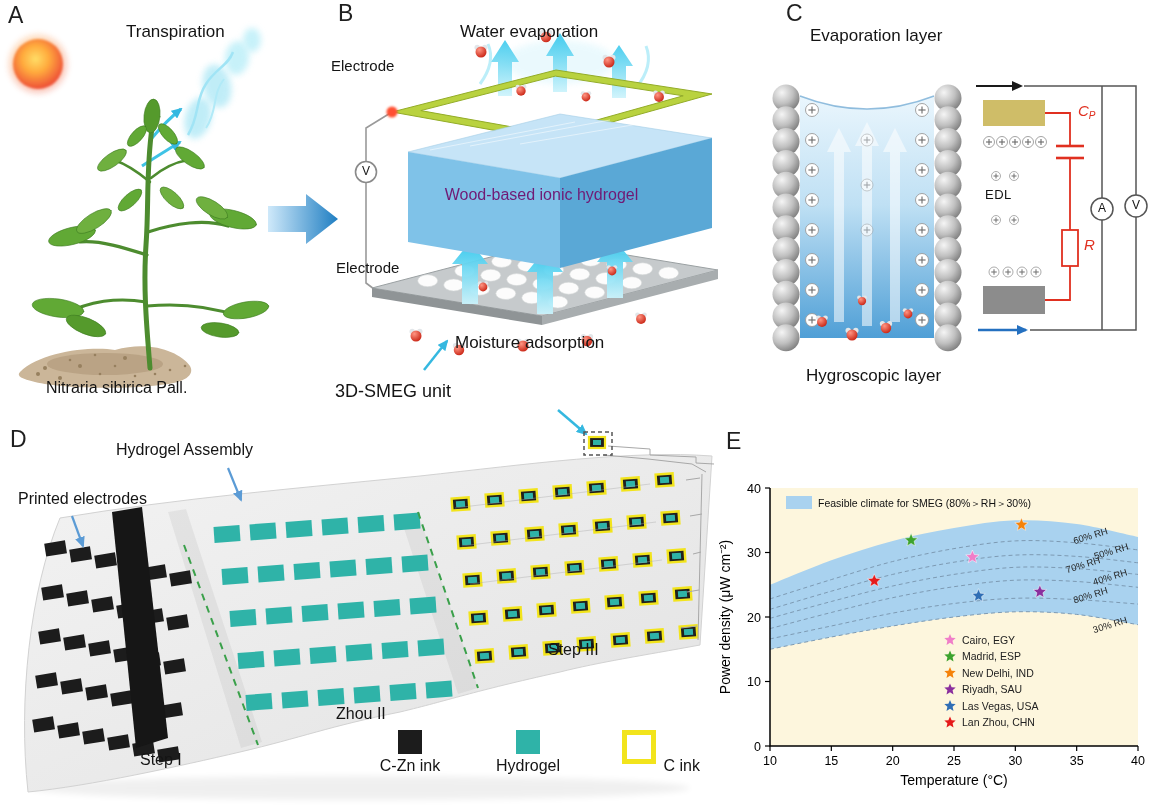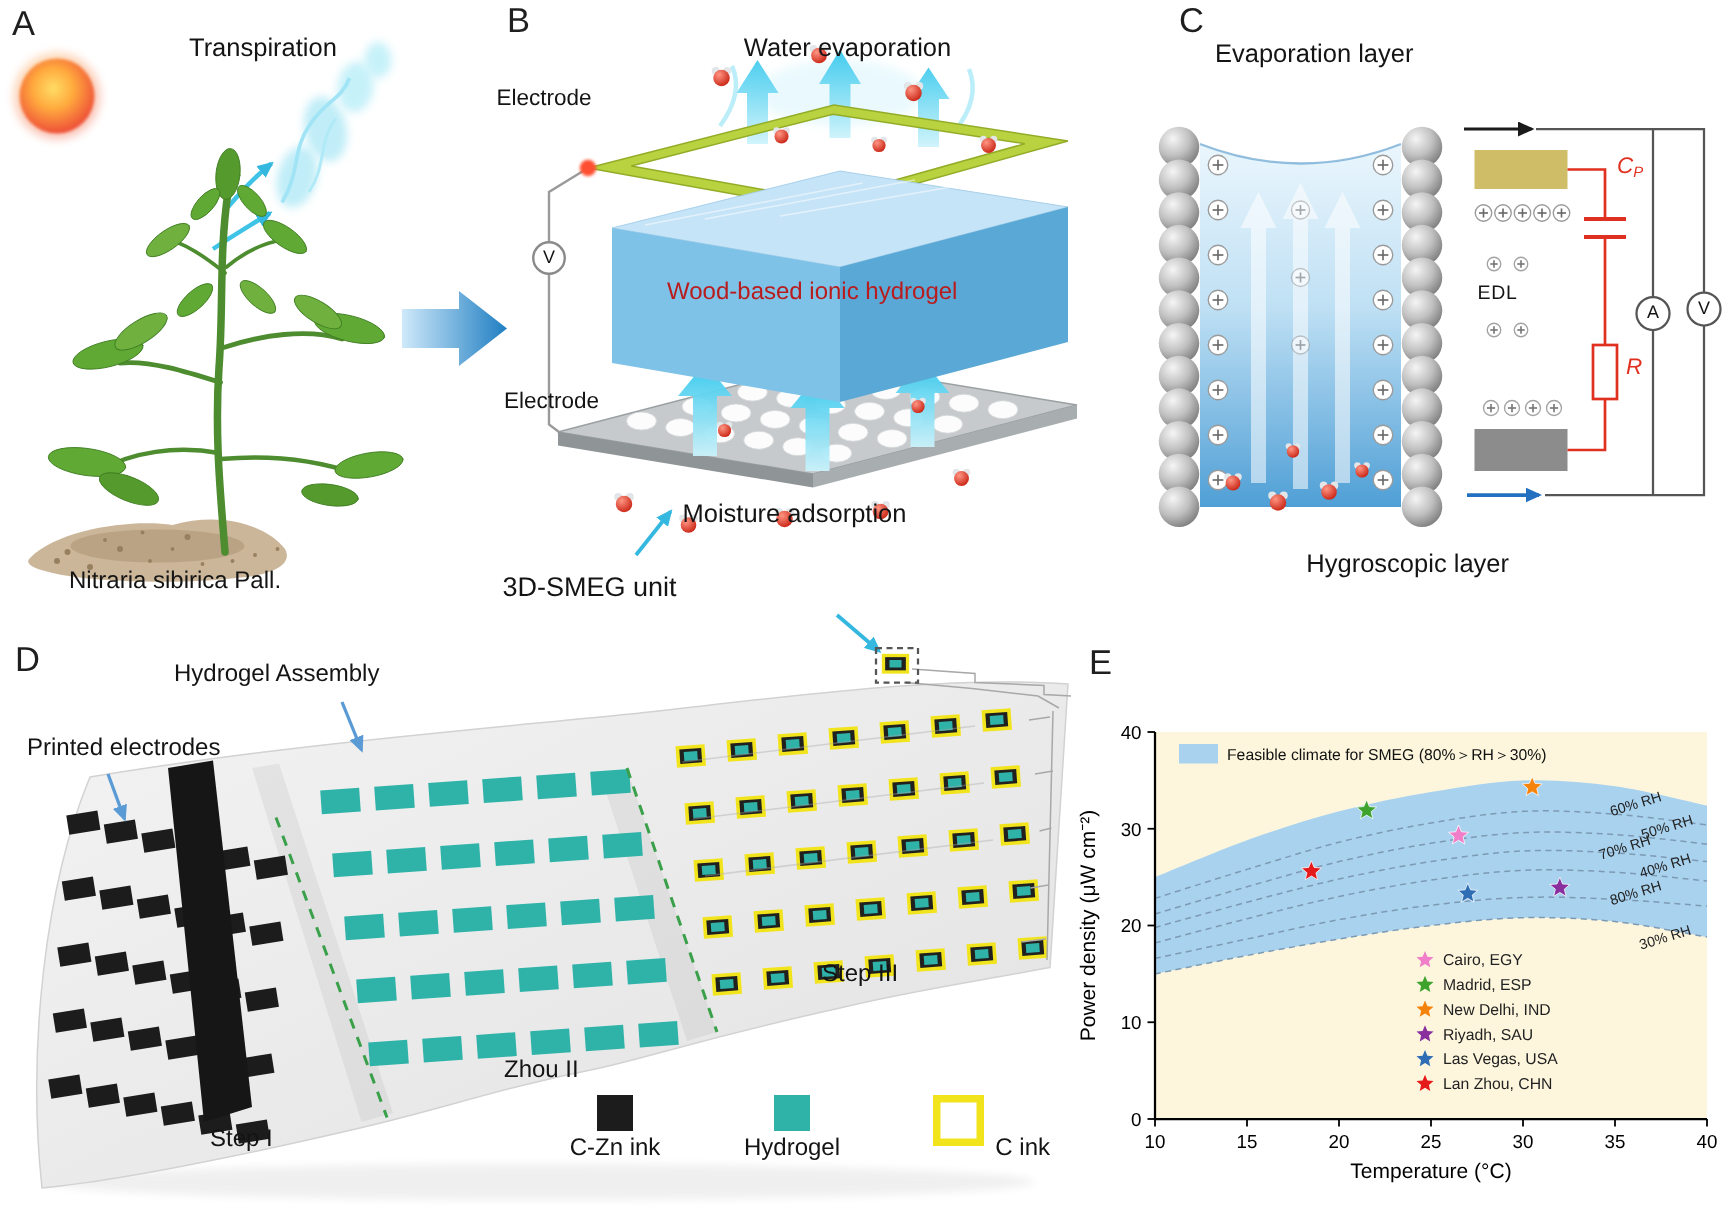--- a/index.html
+++ b/index.html
@@ -720,31 +720,31 @@
         <path d="M180.0,228.5L181.6,232.3L185.7,232.6L182.6,235.3L183.5,239.4L180.0,237.2L176.5,239.4L177.4,235.3L174.3,232.6L178.4,232.3Z" fill="#e51a1a"></path>
         <text x="192" y="238" font-size="10.5" fill="#222">Lan Zhou, CHN</text>
       </g>
 </svg>
 
 <div class="lbl plt" style="left:8px;top:2px">A</div>
 <div class="lbl" style="left:126px;top:22px;font-size:17px">Transpiration</div>
 <div class="lbl" style="left:46px;top:379px;">Nitraria sibirica Pall.</div>
 
 <div class="lbl plt" style="left:338px;top:0px">B</div>
-<div class="lbl" style="left:460px;top:22px;width:210px;text-align:center;font-size:17px">Water evaporation</div>
+<div class="lbl" style="left:460px;top:22px;width:210px;text-align:left;font-size:17px">Water evaporation</div>
 <div class="lbl" style="left:331px;top:57px;font-size:15px">Electrode</div>
 <div class="lbl" style="left:336px;top:259px;font-size:15px">Electrode</div>
 <div class="lbl" style="left:358px;top:165px;width:16px;text-align:center;font-size:12px">V</div>
-<div class="lbl" style="left:424px;top:186px;width:235px;text-align:center;color:#b91c1c">Wood-based ionic hydrogel</div>
+<div class="lbl" style="left:424px;top:186px;width:235px;text-align:center;color:#701a75">Wood-based ionic hydrogel</div>
 <div class="lbl" style="left:455px;top:333px;font-size:17px">Moisture adsorption</div>
 <div class="lbl" style="left:335px;top:381px;font-size:18px">3D-SMEG unit</div>
 
 <div class="lbl plt" style="left:786px;top:0px">C</div>
 <div class="lbl" style="left:810px;top:26px;width:195px;text-align:left;font-size:17px">Evaporation layer</div>
-<div class="lbl" style="left:806px;top:366px;width:200px;text-align:right;font-size:17px">Hygroscopic layer</div>
+<div class="lbl" style="left:806px;top:366px;width:200px;text-align:left;font-size:17px">Hygroscopic layer</div>
 <div class="lbl" style="left:985px;top:188px;font-size:13px;letter-spacing:0.5px">EDL</div>
 <div class="lbl" style="left:1078px;top:102px;font-size:15px;color:#e03020;font-style:italic"><span>C</span><span class="sub">P</span></div>
 <div class="lbl" style="left:1084px;top:236px;font-size:15px;color:#e03020;font-style:italic">R</div>
 <div class="lbl" style="left:1094px;top:202px;width:16px;text-align:center;font-size:12px">A</div>
 <div class="lbl" style="left:1128px;top:199px;width:16px;text-align:center;font-size:12px">V</div>
 
 <div class="lbl plt" style="left:10px;top:426px">D</div>
 <div class="lbl" style="left:18px;top:490px">Printed electrodes</div>
 <div class="lbl" style="left:116px;top:441px">Hydrogel Assembly</div>
 <div class="lbl" style="left:140px;top:751px">Step I</div>

